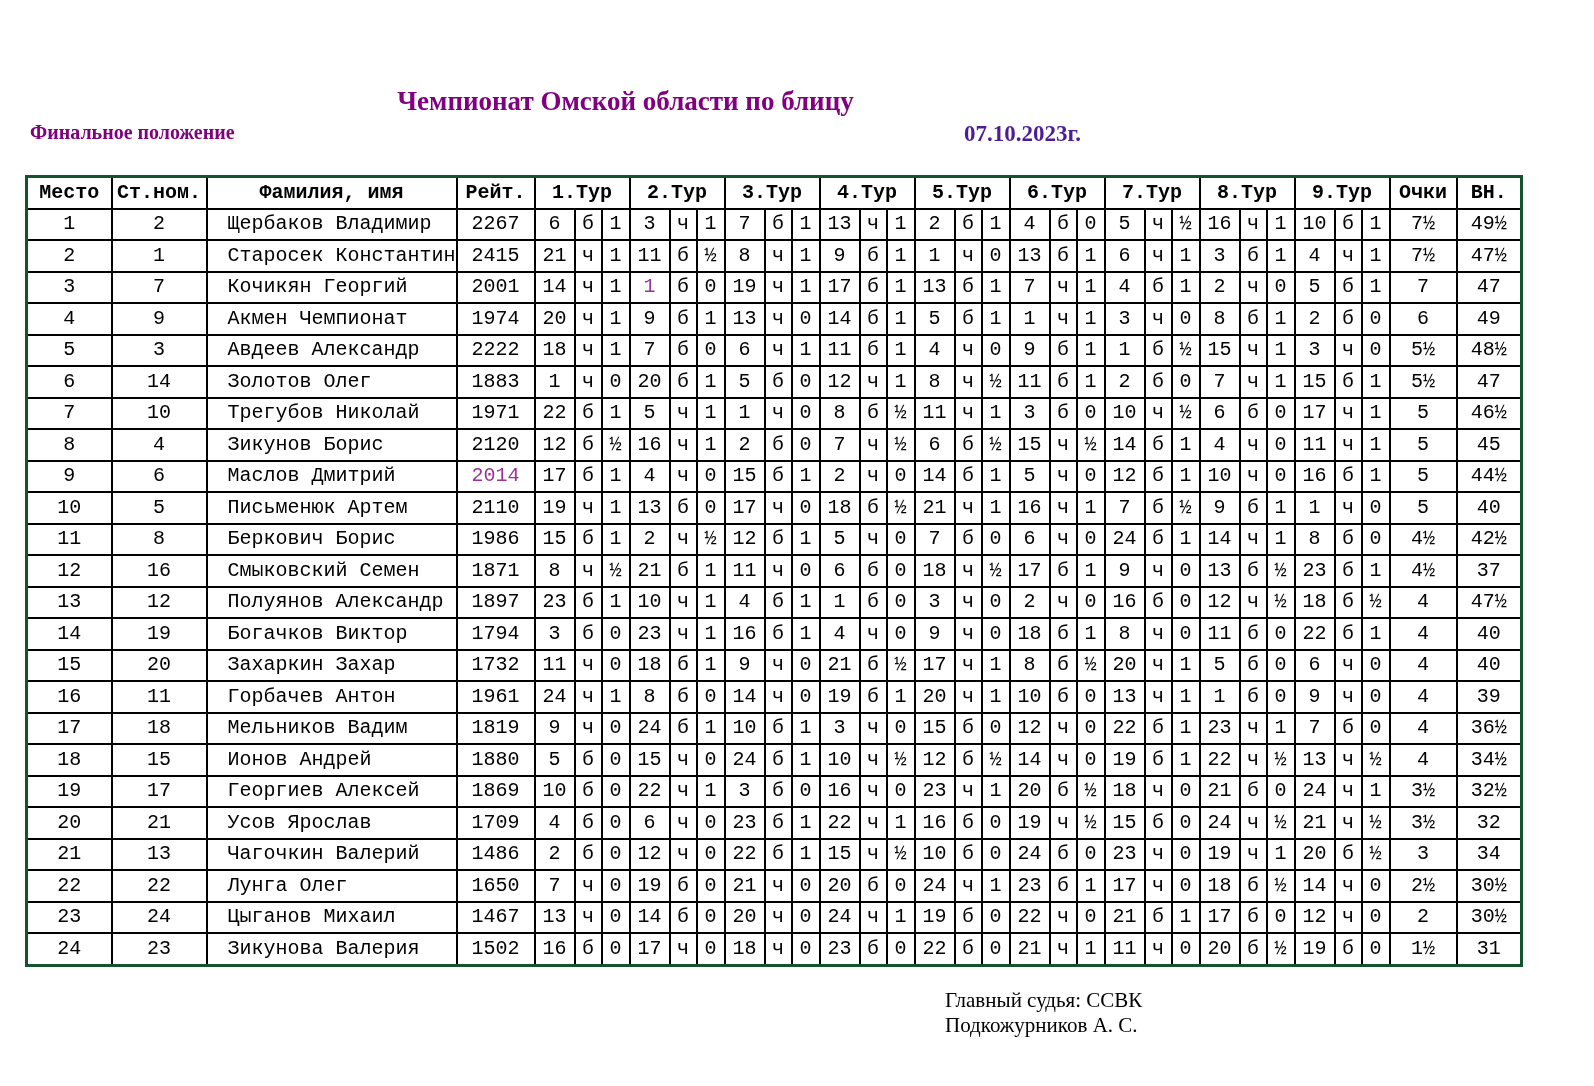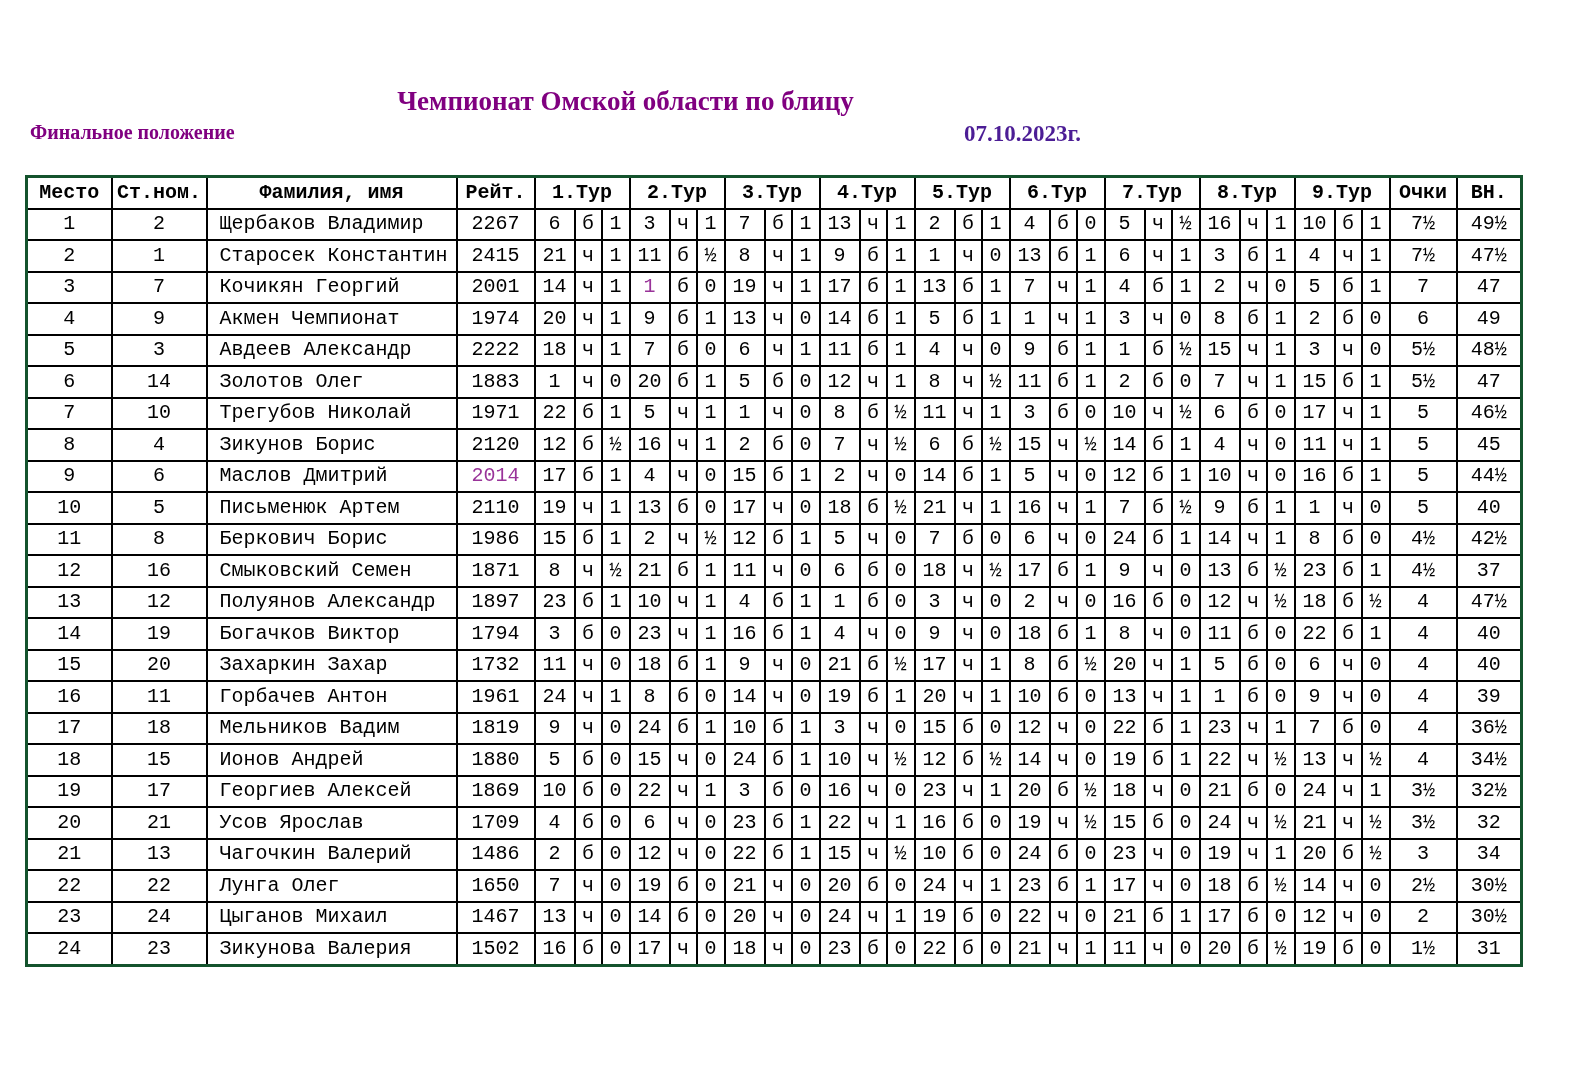--- a/index.html
+++ b/index.html
@@ -38,21 +38,21 @@
     border: 2px solid #000;
     padding: 0;
     height: 29.5px;
     text-align: center;
     font-size: 20px;
     line-height: 1.1;
     overflow: hidden;
     white-space: nowrap;
   }
   table.results th { font-weight: bold; font-size: 20px; }
-  table.results td.name { text-align: left; padding-left: 12px; }
+  table.results td.name { text-align: left; padding-left: 20px; }
   td.accent { color: #993399; }
   .footer {
     margin-top: 21px;
     padding-left: 920px;
     font-size: 21px;
     color: #000;
   }
 </style>
 </head>
 <body>
@@ -956,13 +956,14 @@
           <td>½</td>
           <td>19</td>
           <td>б</td>
           <td>0</td>
           <td>1½</td>
           <td>31</td>
         </tr>
       </tbody>
   </table>
 
+  <div class="footer">Главный судья: ССВК Подкожурников А. С.</div>
 </div>
 
 </body></html>

